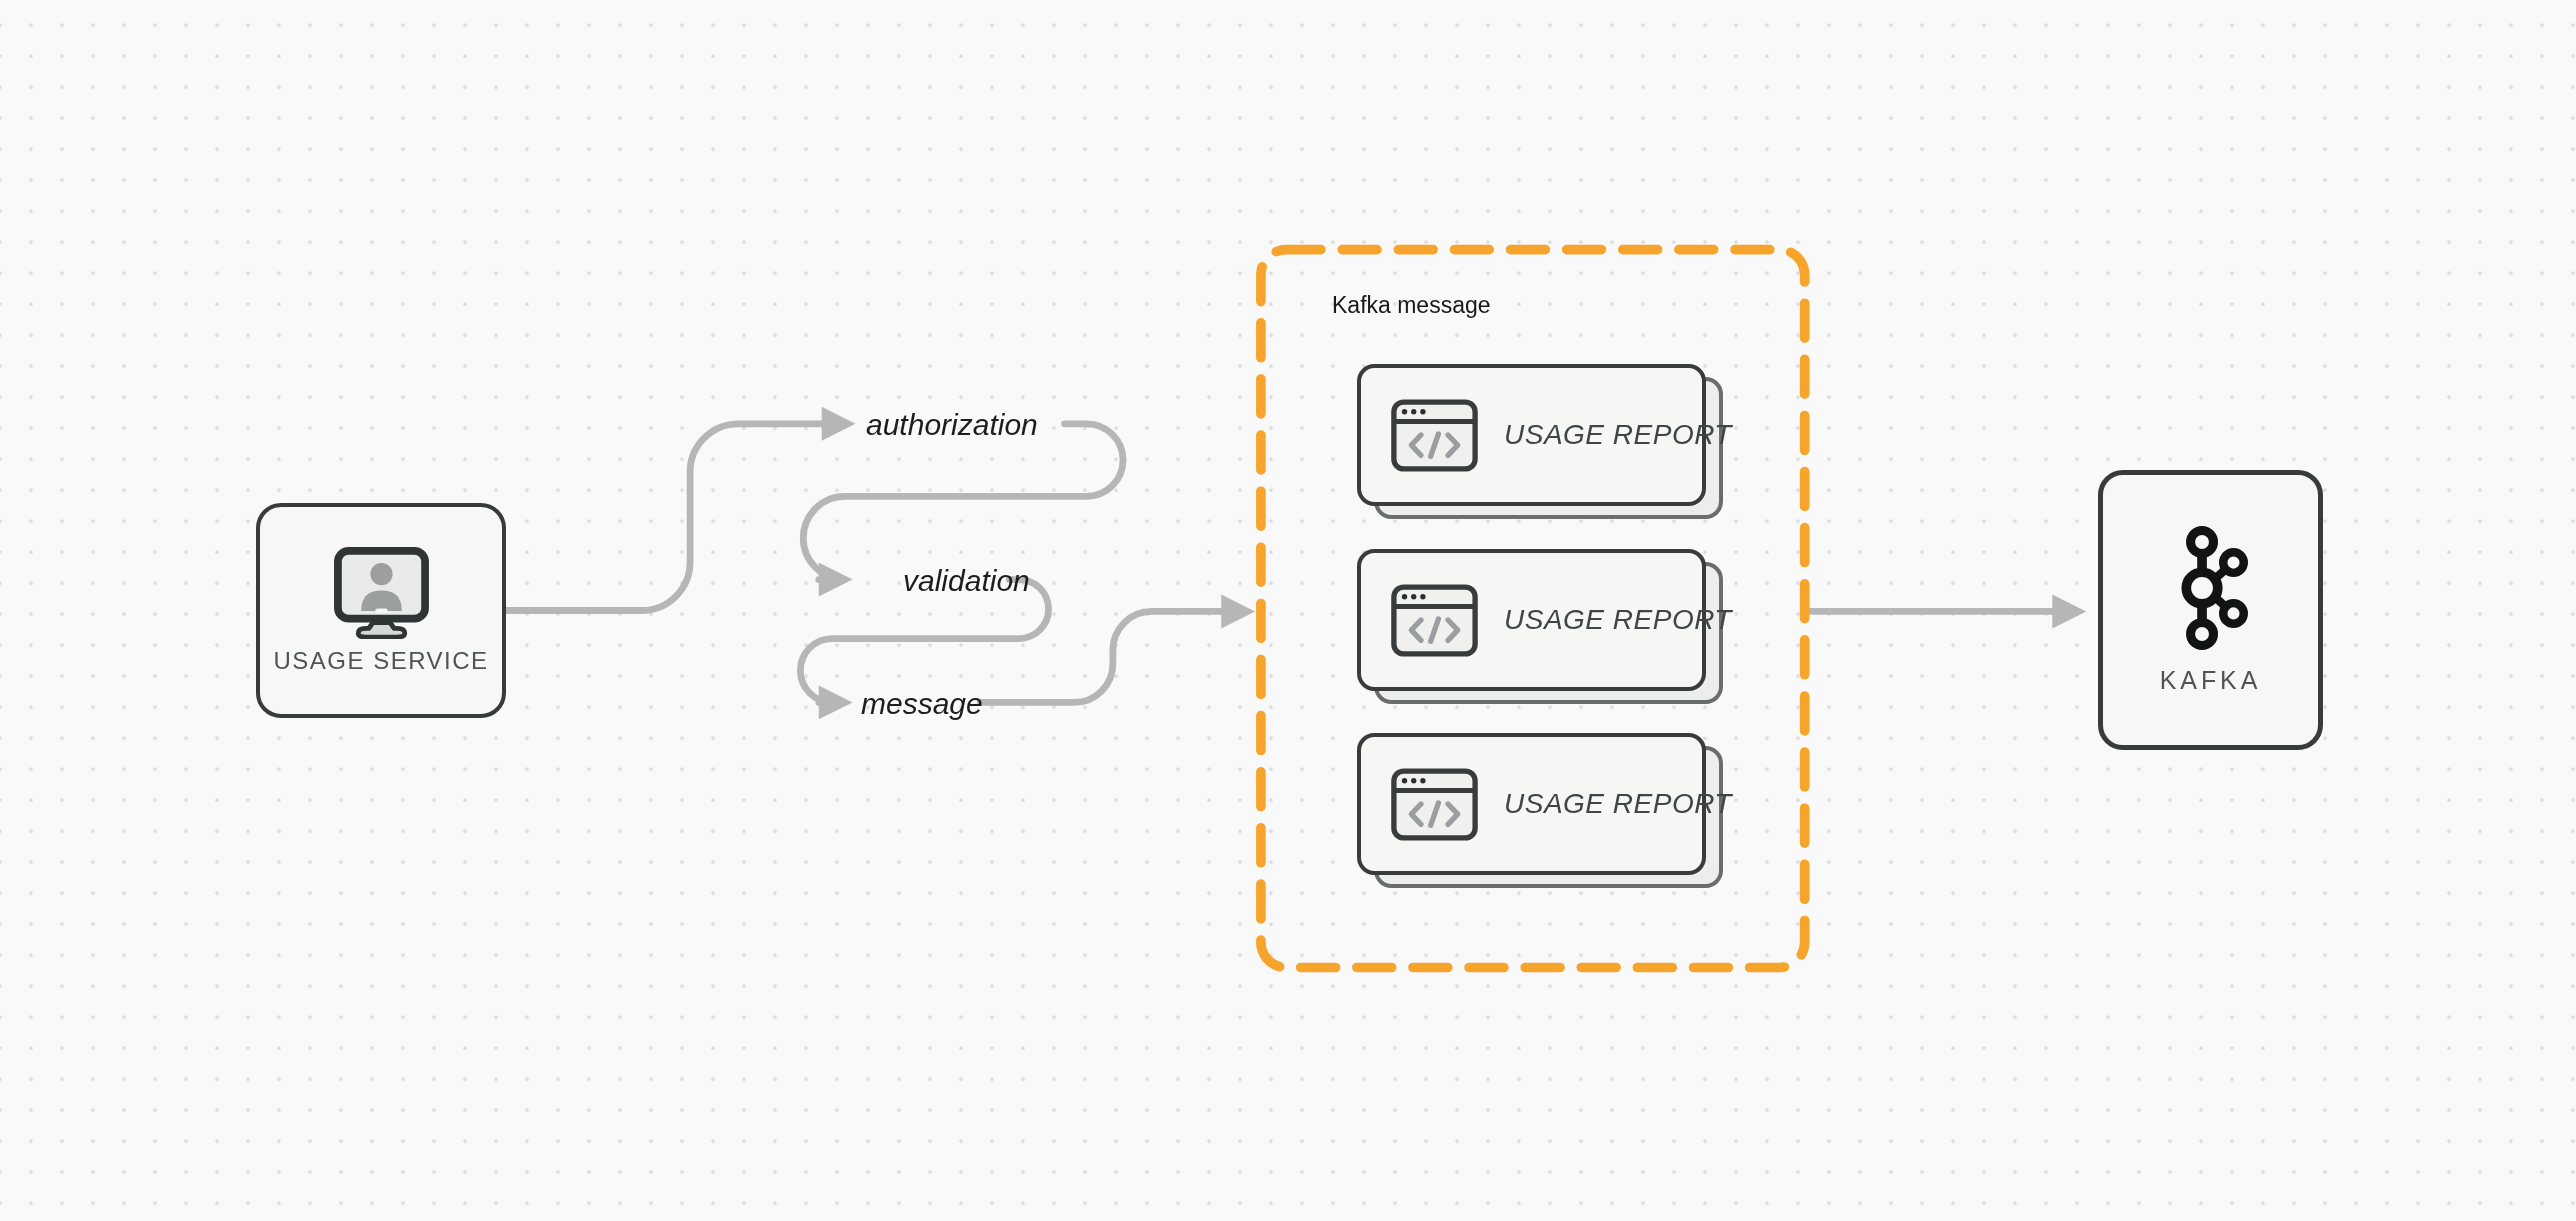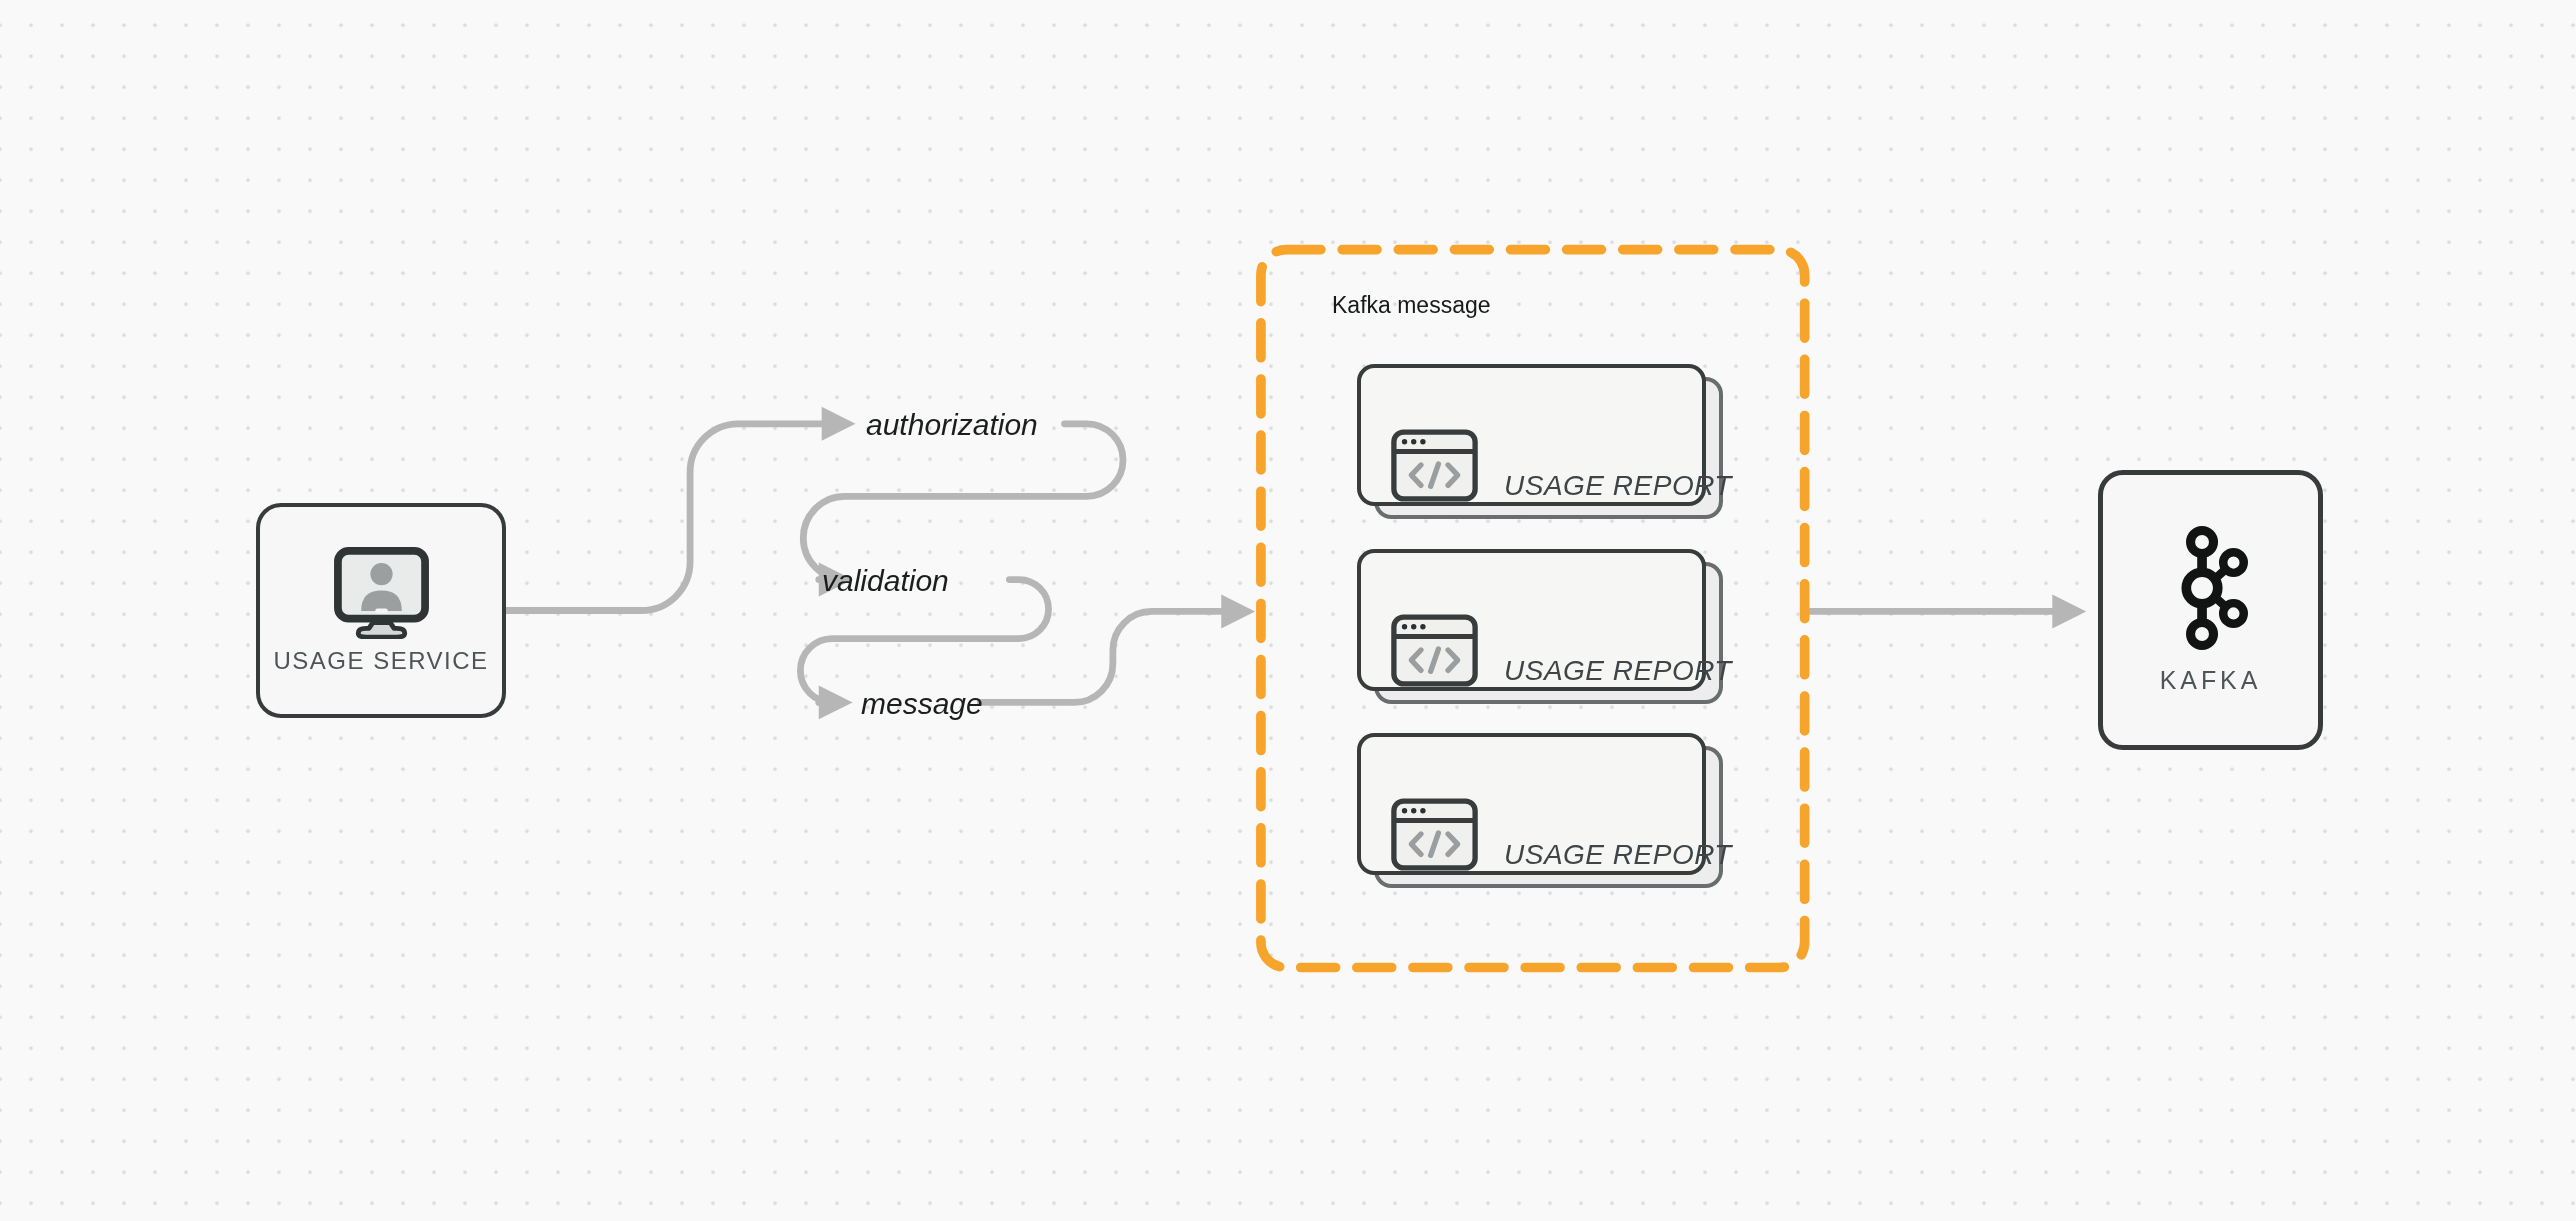--- a/index.html
+++ b/index.html
@@ -77,21 +77,21 @@
     position: absolute;
     box-sizing: border-box;
     left: 1357px;
     width: 349px; height: 142px;
     border-radius: 17.4px;
   }
   .card {
     background: #f6f7f5;
     border: 4.8px solid #383c3c;
     display: flex;
-    align-items: flex-end;
+    align-items: center;
     padding-left: 30px;
   }
   .card-shadow {
     left: 1374px;
     background: #ecedec;
     border: 4.8px solid #696d6d;
   }
   .card-label {
     font-size: 28px;
     font-style: italic;
@@ -138,21 +138,21 @@
         <circle cx="50" cy="28" r="11.5"></circle>
         <path d="M29 66 Q29 45 50 45 Q71 45 71 66 Z"></path>
       </g>
       <rect x="43.5" y="63.5" width="13" height="5" rx="2.5" fill="#f4f5f4"></rect>
       <path d="M41 78 H59 L63 84 H66 Q74 84 74 89 Q74 93 66 93 H34 Q26 93 26 89 Q26 84 34 84 H37 Z" fill="#d6d8d7" stroke="#2f3434" stroke-width="5" stroke-linejoin="round"></path>
     </svg>
     <div class="node-label">USAGE SERVICE</div>
   </div>
 
   <div class="step-label" style="left:866px; top:425px">authorization</div>
-  <div class="step-label" style="left:822px; top:581px">validation</div>
+  <div class="step-label" style="left:903px; top:581px">validation</div>
   <div class="step-label" style="left:861px; top:704px">message</div>
 
   <div class="group-title">Kafka message</div>
 
   <div class="card-shadow" style="top:377px"></div>
   <div class="card" style="top:364px">
     <svg class="card-icon" width="87" height="73" viewBox="0 0 90 75">
       <rect x="3" y="3" width="84" height="69" rx="10" fill="#f0f1ef" stroke="#383c3c" stroke-width="5.5"></rect>
       <line x1="4" y1="23" x2="86" y2="23" stroke="#383c3c" stroke-width="5"></line>
       <g fill="#2c3030">

